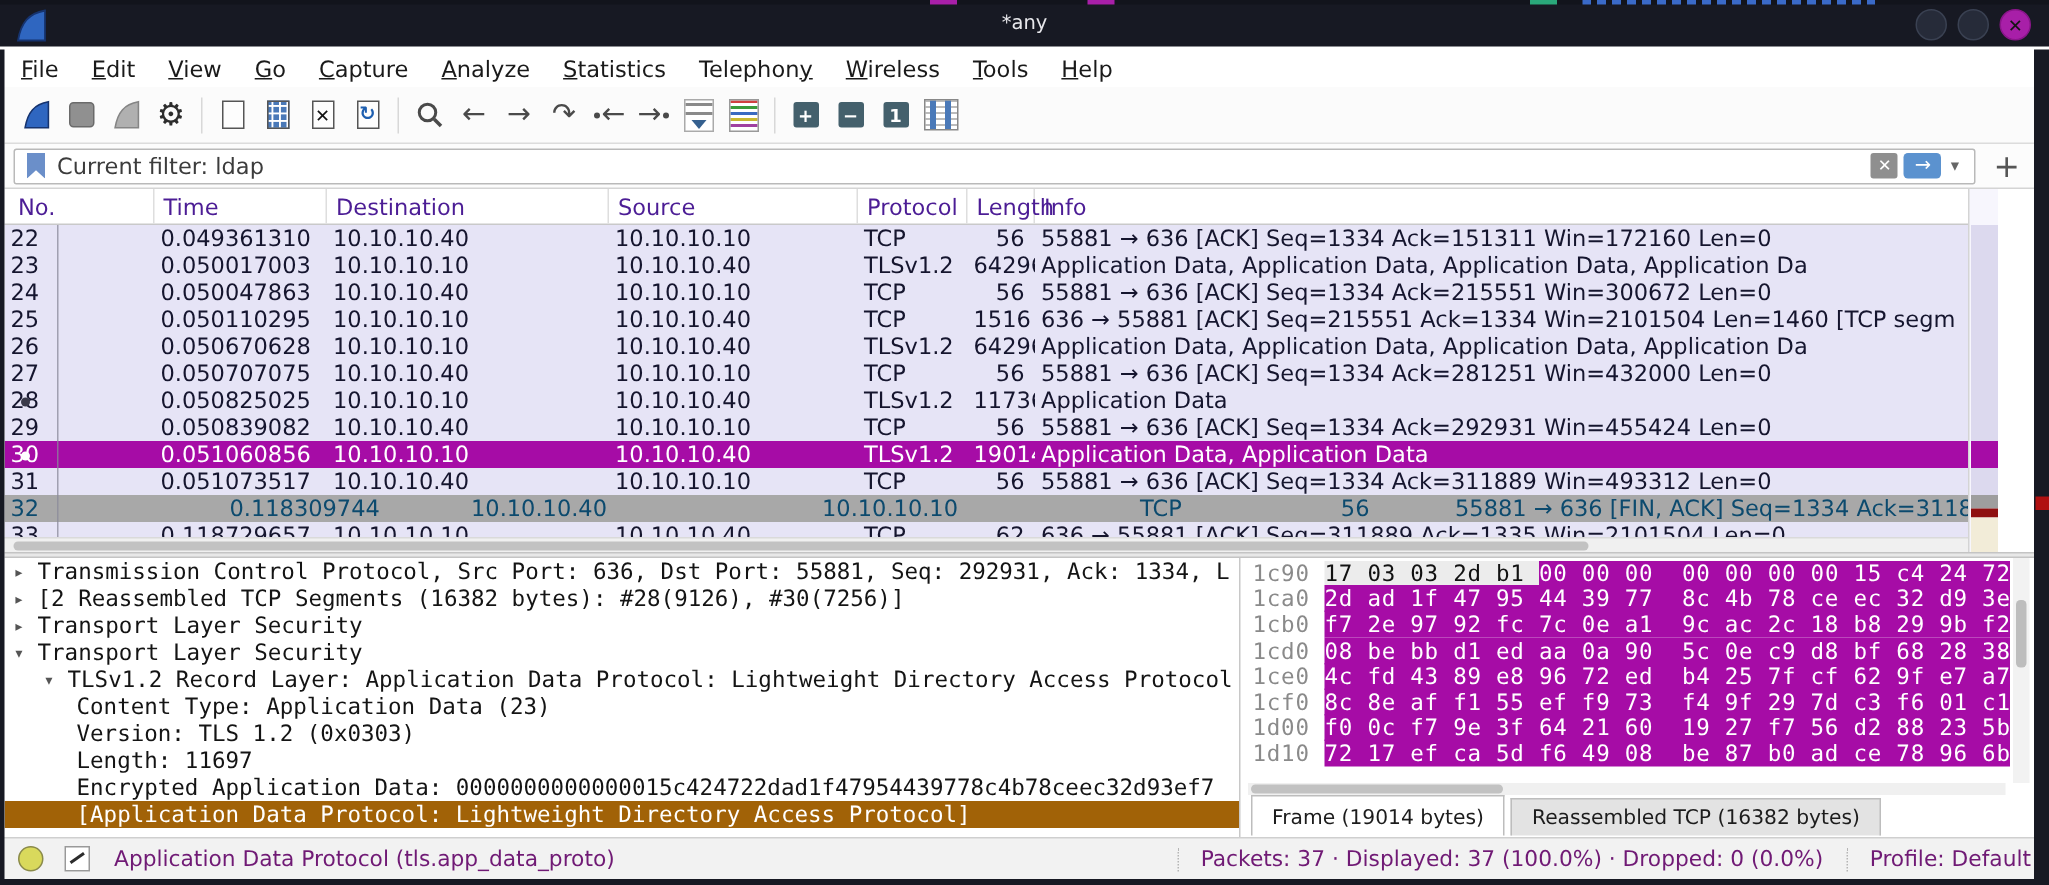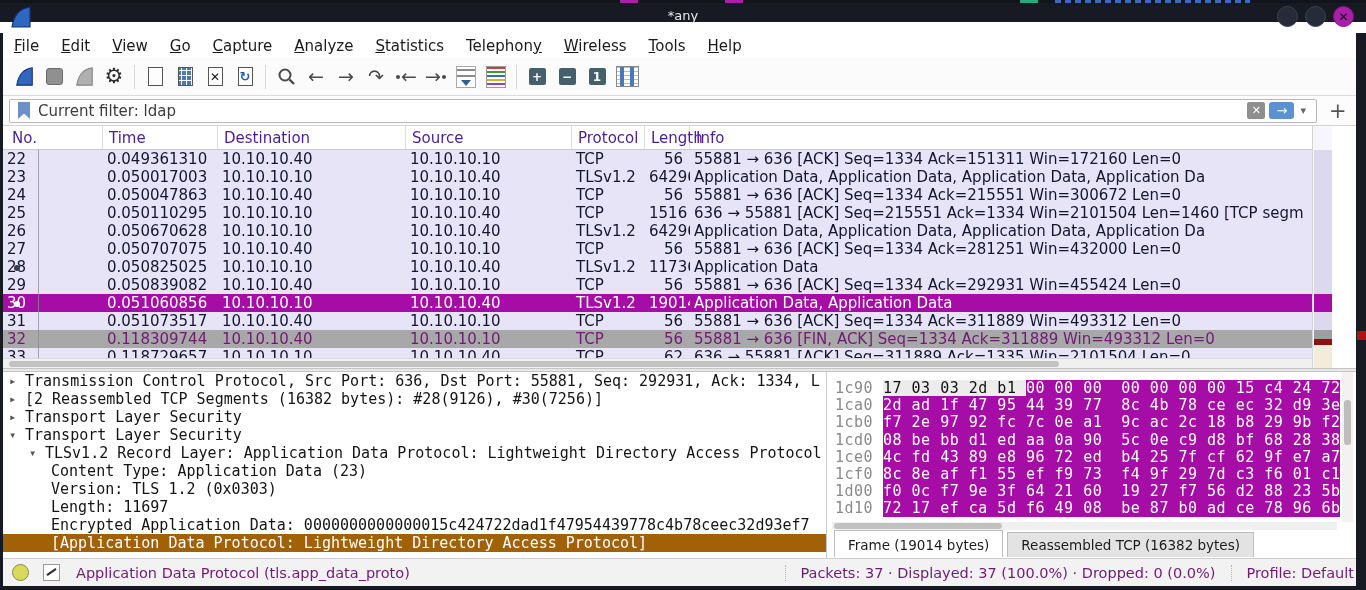--- a/index.html
+++ b/index.html
@@ -1,21 +1,21 @@
 <!DOCTYPE html>
 <html><head>
 <meta charset="utf-8">
 <style>
   html,body{margin:0;padding:0;background:#101218;}
   #win{position:relative;width:1366px;height:590px;background:#ffffff;overflow:hidden;
        font-family:"DejaVu Sans","Liberation Sans",sans-serif;}
   .abs{position:absolute;}
 
   
-  #titlebar{left:0;top:0;width:1366px;height:22px;background:#171923;}
+  #titlebar{left:0;top:0;width:1366px;height:31px;background:#171923;}
   #top-sliver{left:0;top:0;width:1366px;height:3px;background:#12141c;}
   .sliverdash{position:absolute;top:0;height:3px;}
   #title-text{left:0;top:8px;width:1366px;text-align:center;color:#e8e8ec;font-size:13px;}
   #fin-logo{left:10px;top:5px;}
   .wbtn{position:absolute;top:6px;width:21px;height:21px;border-radius:50%;
         background:#262b39;border:1px solid #3a4152;box-sizing:border-box;}
   .wbtn.close{background:#a81fa8;border-color:#8a158a;color:#141414;font-size:12px;font-weight:bold;
         display:flex;align-items:center;justify-content:center;}
 
   
@@ -71,21 +71,21 @@
   
   #plist-header{left:3px;top:126px;width:1309px;height:24px;background:#ffffff;border-bottom:1px solid #c9c9c9;
       box-sizing:border-box;display:grid;grid-template-columns:100px 115px 188px 166px 73px 45px auto;
       font-size:15px;color:#4c1d95;align-items:center;}
   .hcell{height:100%;display:flex;align-items:center;border-right:1px solid #dedede;padding-left:6px;box-sizing:border-box;}
   #plist-body{left:3px;top:150px;width:1309px;height:208px;overflow:hidden;background:#fff;}
   .prow{display:grid;grid-template-columns:100px 115px 188px 166px 73px 45px auto;height:18px;
         font-size:15px;line-height:18px;white-space:pre;}
   .prow.st-tcp{background:#e6e4f6;color:#15152e;}
   .prow.st-sel{background:#a60ca6;color:#ffffff;}
-  .prow.st-fin{background:#a8a8a8;color:#701a75;}
+  .prow.st-fin{background:#a8a8a8;color:#0c4a6e;gap:46px;}
   .pcell{overflow:hidden;padding-left:4px;position:relative;}
   .c-no{text-align:left;padding-right:5px;}
   .c-len{text-align:right;padding-right:7px;}
   #conv-line{left:38px;top:150px;width:1px;height:208px;background:#8a8a9a;opacity:.75;}
   .rowdot{position:absolute;left:11px;top:6.5px;width:6px;height:6px;border-radius:50%;background:#3a3a4a;}
   .st-sel .rowdot{background:#ffffff;}
   #plist-hscroll{left:3px;top:358px;width:1309px;height:10px;background:#f0f0f0;border-top:1px solid #dadada;box-sizing:border-box;}
   #plist-hthumb{position:absolute;left:6px;top:2px;width:1050px;height:6px;background:#c2c2c2;border-radius:3px;}
   #plist-vscroll{left:1312px;top:126px;width:20px;height:242px;background:#f7f6fd;border-left:1px solid #d4d4d4;box-sizing:border-box;}
   .mmseg{position:absolute;left:1px;width:18px;}
@@ -98,21 +98,21 @@
   #details{left:3px;top:372px;width:824px;height:186px;background:#fff;border-right:1px solid #c8c8c8;
            box-sizing:border-box;overflow:hidden;}
   .dline{height:18px;line-height:18px;font-size:15px;color:#141414;white-space:pre;
          font-family:"DejaVu Sans Mono","Liberation Mono",monospace;display:flex;}
   .dline.lvl0{padding-left:6px;} .dline.lvl1{padding-left:26px;} .dline.lvl2{padding-left:48px;}
   .darrow{color:#555;width:16px;flex:0 0 16px;font-size:12px;}
   .dline.dhl{background:#a16207;color:#ffffff;}
 
   
   #hexpane{left:828px;top:372px;width:528px;height:186px;background:#fff;overflow:hidden;}
-  #hex-rows{position:absolute;left:0;top:8px;width:520px;height:146px;overflow:hidden;}
+  #hex-rows{position:absolute;left:0;top:2px;width:520px;height:146px;overflow:hidden;}
   .hxrow{height:17.2px;line-height:17.2px;font-size:15px;letter-spacing:.5px;white-space:pre;
          font-family:"DejaVu Sans Mono","Liberation Mono",monospace;}
   .hxoff{color:#8a8a8a;display:inline-block;width:48px;padding-left:7px;}
   .hxhead{background:#ececec;color:#111;}
   .hxsel{background:#a60ca6;color:#fff;}
   #hex-vscroll{position:absolute;right:3px;top:0;width:11px;height:150px;background:#f2f2f2;}
   #hex-vthumb{position:absolute;left:2px;top:28px;width:7px;height:45px;background:#bdbdbd;border-radius:3px;}
   #hex-hscroll{position:absolute;left:4px;top:150px;width:505px;height:8px;background:#f0f0f0;}
   #hex-hthumb{position:absolute;left:2px;top:1px;width:168px;height:6px;background:#c2c2c2;border-radius:3px;}
   #bytetabs{position:absolute;left:6px;top:158px;display:flex;align-items:flex-end;font-size:13.5px;color:#1c1c1c;}

